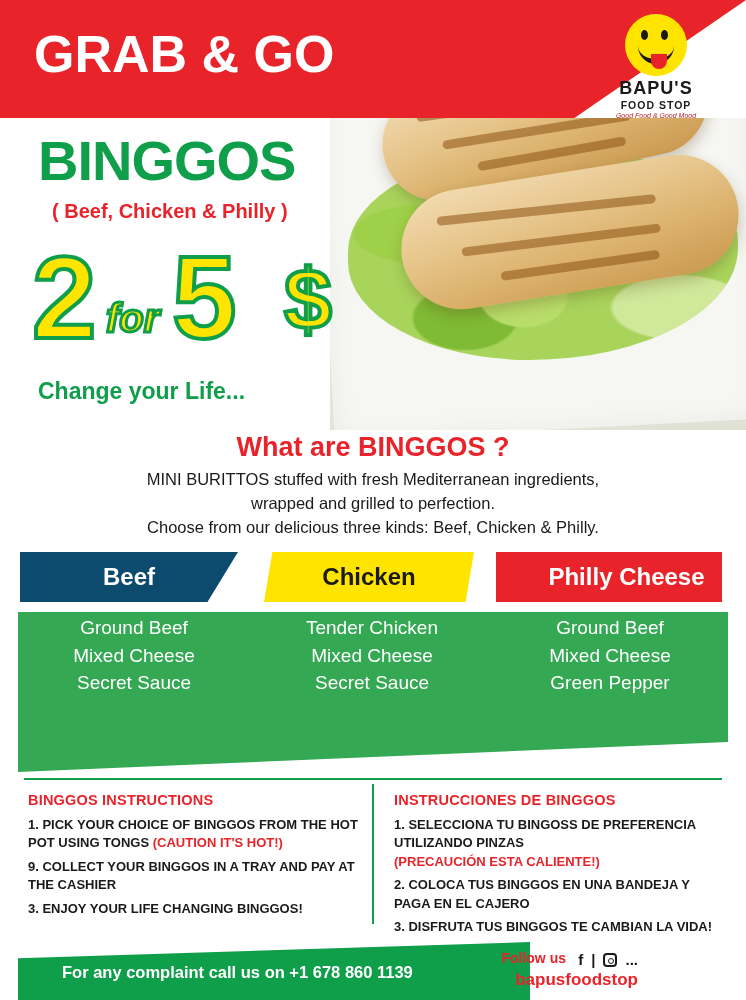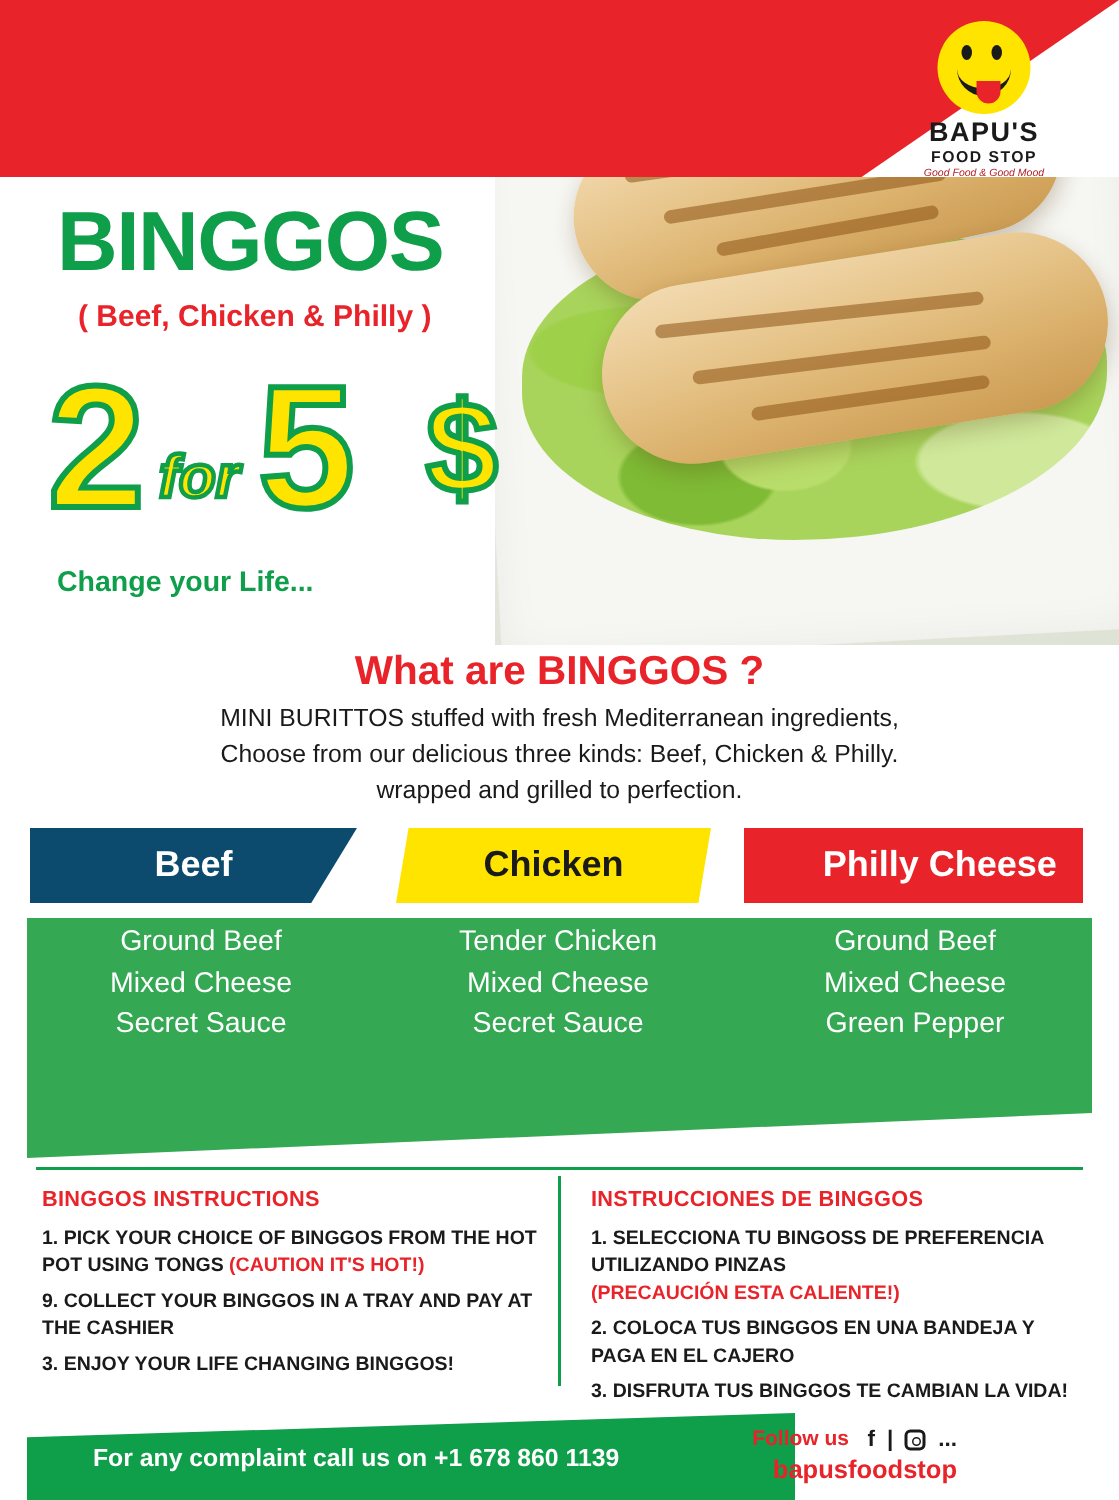--- a/index.html
+++ b/index.html
@@ -196,21 +196,21 @@
     left: 252px; top: 16px;
     font-size: 86px;
     font-weight: bold;
     color: #ffe400;
     -webkit-text-stroke: 4px #0f9e4a;
     line-height: 1;
   }
   .change-life {
     position: absolute;
     top: 378px; left: 38px;
-    font-size: 19px;
+    font-size: 23px;
     font-weight: bold;
     color: #0f9e4a;
   }
 
   
   .what-title {
     position: absolute;
     top: 432px; left: 0; width: 746px;
     text-align: center;
     font-size: 27px; font-weight: bold;
@@ -354,20 +354,21 @@
     <div class="wrap2">
       <div class="grill g1"></div>
         <div class="grill g2"></div>
         <div class="grill g3"></div>
     </div>
   </div>
 
   <div class="top-red">
     <div class="top-red-notch"></div>
   </div>
+  <div class="grab-go">GRAB &amp; GO</div>
 
   <div class="logo">
     <div class="logo-circle">
       <div class="logo-eye l"></div>
       <div class="logo-eye r"></div>
       <div class="logo-mouth"></div>
       <div class="logo-tongue"></div>
     </div>
     <div class="logo-name">BAPU'S</div>
     <div class="logo-sub">FOOD STOP</div>
@@ -381,22 +382,22 @@
     <span class="deal-2">2</span>
     <span class="deal-for">for</span>
     <span class="deal-5">5</span>
     <span class="deal-dollar">$</span>
   </div>
   <div class="change-life">Change your Life...</div>
 
   <div class="what-title">What are BINGGOS ?</div>
   <div class="what-body">
     <div>MINI BURITTOS stuffed with fresh Mediterranean ingredients,</div>
+    <div>wrapped and grilled to perfection.</div>
     <div>Choose from our delicious three kinds: Beef, Chicken &amp; Philly.</div>
-    <div>wrapped and grilled to perfection.</div>
   </div>
 
   <div class="cards">
     <div class="green-band"></div>
     <div class="green-band tail"></div>
 
     <div class="card c1">
       <div class="tab">
         <span class="tab-label">Beef</span>
       </div>

